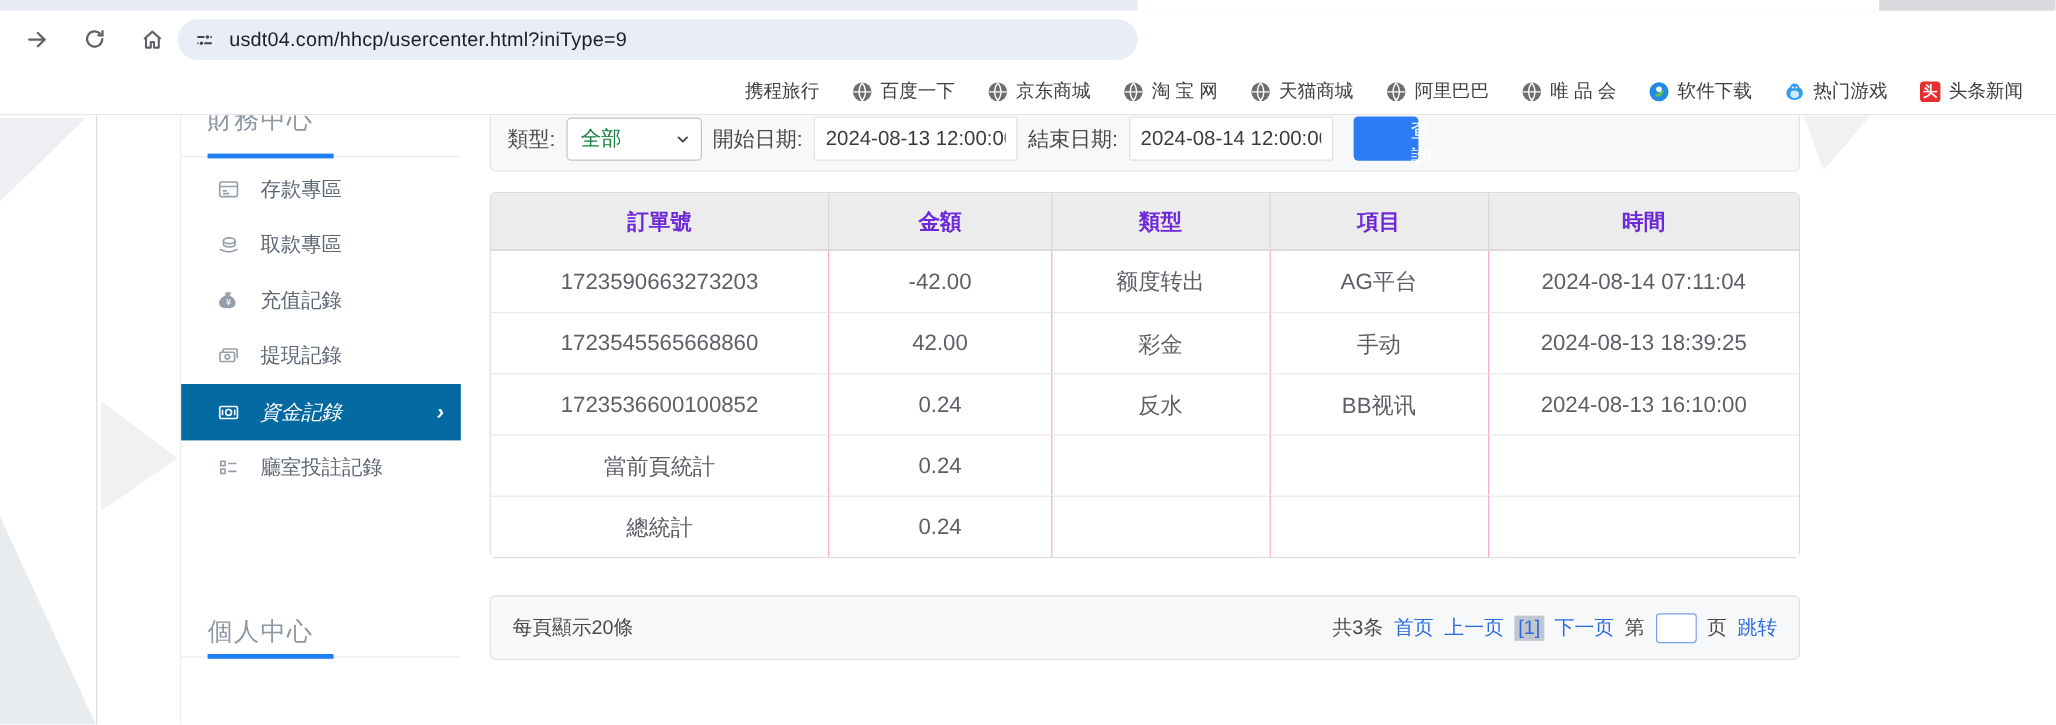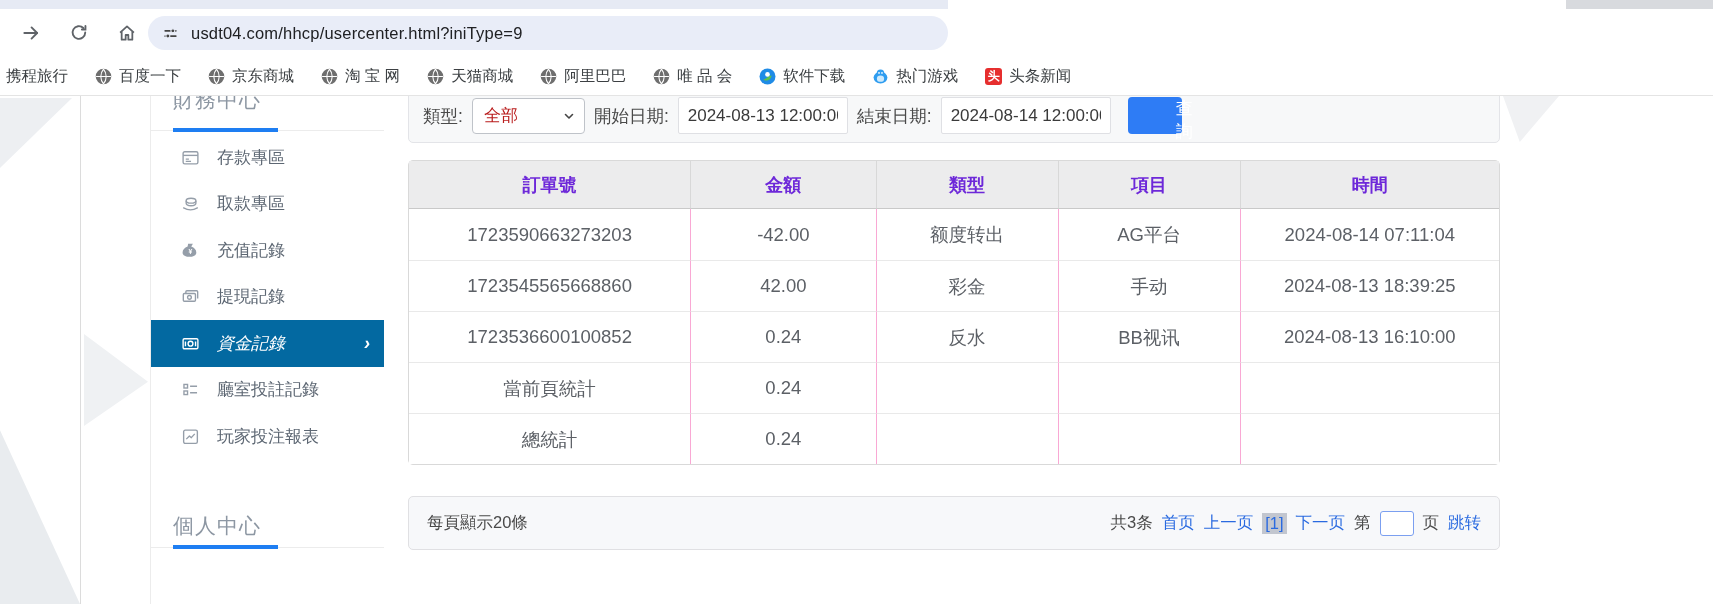--- a/index.html
+++ b/index.html
@@ -14,21 +14,21 @@
   .toolbar { position:absolute; left:0; top:9px; width:1713px; height:48px; background:#fff;
     display:flex; align-items:center; }
   .navbtn { width:34px; height:34px; display:flex; align-items:center; justify-content:center;
     color:#5f6368; margin-left:14px; border-radius:50%; }
   .urlpill { position:absolute; left:148px; top:7px; width:800px; height:34px; background:#e9edf8;
     border-radius:17px; display:flex; align-items:center; padding:0 14px; }
   .tuneicon { display:flex; align-items:center; margin-right:12px; color:#444; }
   .urltext { font-size:16.5px; color:#202124; letter-spacing:0.2px; }
 
   .bookmarksbar { position:absolute; left:0; top:57px; width:1713px; height:39px; background:#fff;
-    border-bottom:1px solid #e4e4e4; display:flex; align-items:center; padding-left:6px; }
+    border-bottom:1px solid #e4e4e4; display:flex; align-items:center; padding-left:6px;justify-content:flex-end; }
   .bookmark { display:flex; align-items:center; margin-right:27px; cursor:pointer; }
   .bicon { width:17px; height:17px; display:flex; align-items:center; justify-content:center; margin-right:7px; }
   .blabel { font-size:15.5px; color:#3c4043; white-space:nowrap; }
   .tticon { width:17px; height:17px; background:#e62e2e; color:#fff; border-radius:3px; font-size:12px;
     font-weight:bold; display:flex; align-items:center; justify-content:center; }
 
   
   .page { position:absolute; left:0; top:96px; width:1713px; height:508px; background:#fff; overflow:hidden; }
   .vline-left { position:absolute; left:80px; top:0; width:1px; height:508px; background:#dcdcdc; }
   .deco { position:absolute; }
@@ -56,21 +56,21 @@
   .menu-item .chev { position:absolute; right:14px; font-size:18px; color:#fff; font-weight:bold; }
 
   
   .main { position:absolute; left:408px; top:0; width:1092px; height:508px; }
   .filter-card { position:absolute; left:0; top:-44px; width:1092px; height:91px; background:#f7f8f9;
     border:1px solid #e3e4e8; border-radius:5px; }
   .filter-row { position:absolute; left:14px; bottom:8px; height:37px; display:flex; align-items:center; gap:9px; }
   .flabel { font-size:17.5px; color:#4a4a4a; white-space:nowrap; }
   .fselect { width:113px; height:36px; background:#fff; border:1px solid #bfc3c9; border-radius:4px;
     display:flex; align-items:center; justify-content:space-between; padding:0 9px 0 11px;
-    font-size:17px; color:#b91c1c; cursor:pointer; }
+    font-size:17px; color:#15803d; cursor:pointer; }
   .finput { width:170px; height:37px; background:#fff; border:1px solid #dfe0e4; border-radius:2px;
     font-size:17px; color:#3a3a3a; padding:0 9px; font-family:"Liberation Sans","DejaVu Sans",sans-serif; }
   .fbtn { width:54px; height:37px; margin-left:8px; background:#2e7cf5; color:#fff; border:none;
     border-radius:4px; font-size:17px; cursor:pointer; font-family:inherit;padding-left:48px; }
 
   .table-card { position:absolute; left:0; top:64px; width:1092px; }
   table.records { width:100%; border-collapse:separate; border-spacing:0; border:1px solid #d9d9d9;
     border-radius:5px; table-layout:fixed; }
   .records th, .records td { text-align:center; overflow:hidden; white-space:nowrap; }
   .records th { height:48px; background:#ececed; color:#6d28d9; font-size:18px; font-weight:bold;
@@ -287,29 +287,20 @@
           </div>
           <div class="menu-item">
             <span class="micon">
               <svg width="19" height="19" viewBox="0 0 18 18" fill="none" stroke="currentColor" stroke-width="1.3">
                 <rect x="2.8" y="4.2" width="3.4" height="3.4"></rect>
                 <rect x="2.8" y="10.4" width="3.4" height="3.4"></rect>
                 <path d="M8.6 5.9h6.6M8.6 12.1h6.6"></path>
               </svg>
             </span>
             <span>廳室投註記錄</span>
-          </div>
-          <div class="menu-item">
-            <span class="micon">
-              <svg width="19" height="19" viewBox="0 0 18 18" fill="none" stroke="currentColor" stroke-width="1.3">
-                <rect x="2.5" y="3" width="13" height="12.5" rx="1.5"></rect>
-                <path d="M5 11.5l3-3 1.8 1.6 3.2-3.6" stroke-linejoin="round"></path>
-              </svg>
-            </span>
-            <span>玩家投注報表</span>
           </div>
         </div>
       <div class="side-heading bottom">個人中心</div>
       <div class="side-rule bottom">
           <span class="blue-seg"></span>
         </div>
     </div>
 
     <div class="main">
 

